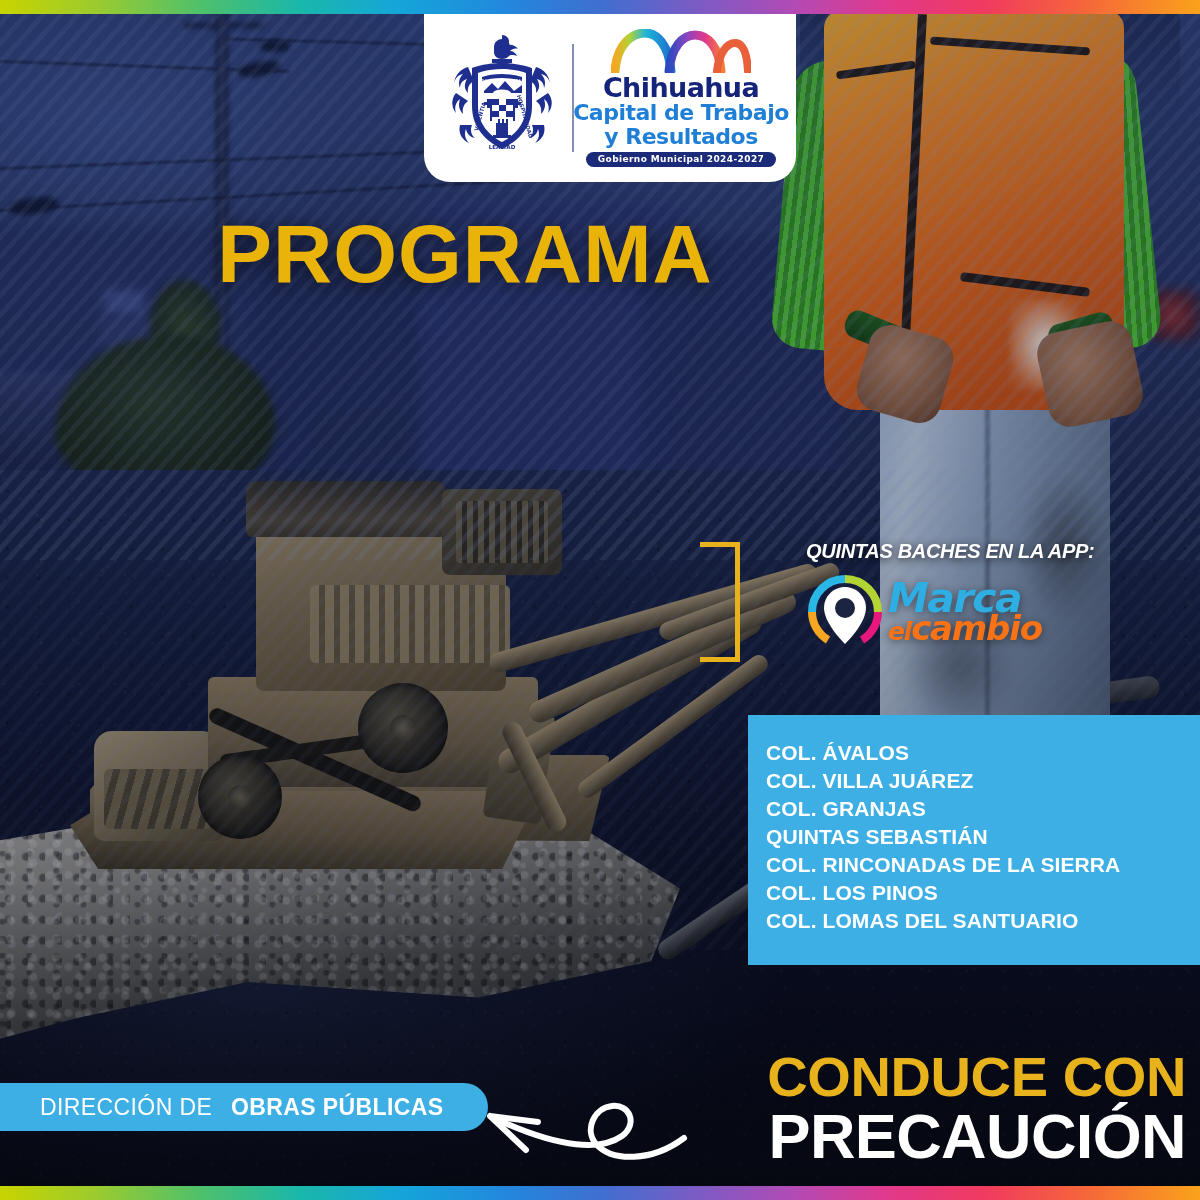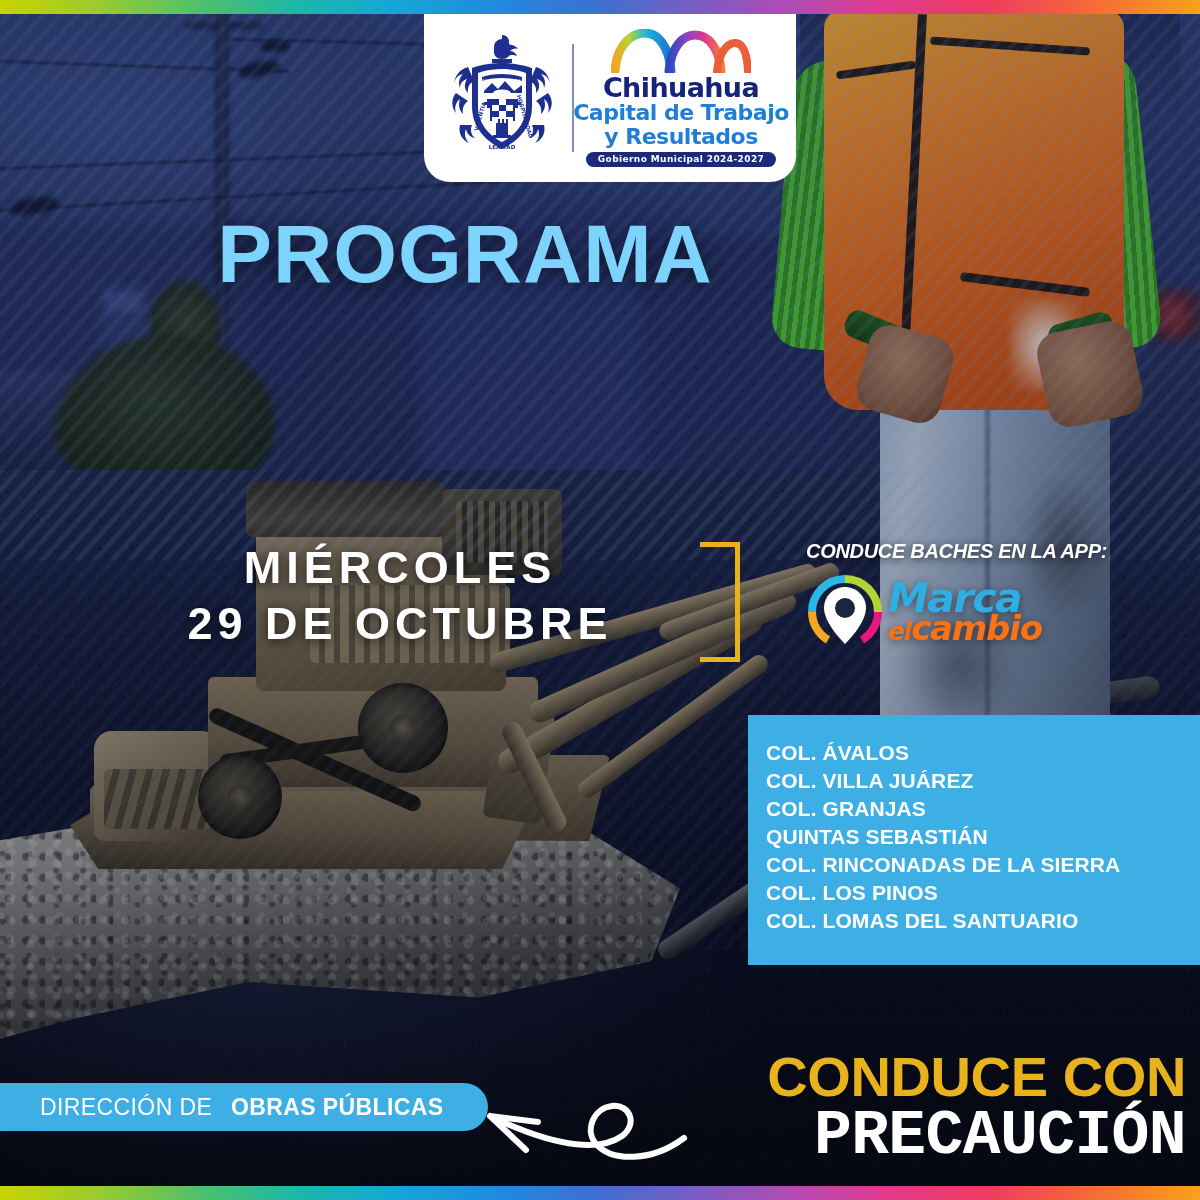--- a/index.html
+++ b/index.html
@@ -376,21 +376,21 @@
   }
   .brandbar {
     margin-top:4px; background:#1b2a79; color:#fff; font-size:9px; font-weight:bold;
     letter-spacing:.4px; padding:2.5px 12px; border-radius:9px; white-space:nowrap;
     font-family:"DejaVu Sans", sans-serif;
   }
 
   
   .title-wrap { position:absolute; left:0; top:214px; width:930px; text-align:center; z-index:15; }
   .t-line1 {
-    font-size:82px; font-weight:bold; color:#7dd3fc; letter-spacing:1px;
+    font-size:82px; font-weight:bold; color:#eab308; letter-spacing:1px;
     line-height:.98; font-family:"Liberation Sans", sans-serif;
     text-shadow:0 3px 18px rgba(0,0,0,.55);
   }
   .t-line2, .t-line3 {
     font-size:84px; font-weight:bold; color:#44b4e8; letter-spacing:.5px;
     line-height:1.0; font-family:"Liberation Sans", sans-serif;
     text-shadow:0 3px 18px rgba(0,0,0,.5);
   }
 
   
@@ -454,21 +454,21 @@
   .arrow-svg { position:absolute; left:452px; top:1066px; width:250px; height:110px; z-index:19; }
 
   
   .cc-wrap { position:absolute; right:14px; bottom:32px; text-align:right; z-index:18; }
   .cc1 {
     font-size:56px; font-weight:bold; color:#e8b21d; letter-spacing:-.4px;
     line-height:1.02; font-family:"Liberation Sans", sans-serif;
   }
   .cc2 {
     font-size:63px; font-weight:bold; color:#ffffff; letter-spacing:-.6px;
-    line-height:1.0; font-family:Liberation Mono, monospace;
+    line-height:1.0; font-family:Liberation Sans, sans-serif;
   }
 </style>
 </head>
 <body>
 
 <div id="poster">
 
   <div class="photo">
     <div class="bg-sky">
       <div class="bldg b1"></div>
@@ -632,28 +632,24 @@
       <div class="brand2">Capital de Trabajo</div>
       <div class="brand3">y Resultados</div>
       <div class="brandbar">Gobierno Municipal 2024-2027</div>
     </div>
   </div>
 
   <div class="title-wrap">
     <div class="t-line1">PROGRAMA</div>
   </div>
 
-  <div class="date-wrap">
-    <div class="d-line">MIÉRCOLES</div>
-    <div class="d-line">29 DE OCTUBRE</div>
-  </div>
   <div class="bracket"></div>
 
   <div class="app-wrap">
-    <div class="app-head">CONDUCE BACHES EN LA APP:</div>
+    <div class="app-head">QUINTAS BACHES EN LA APP:</div>
     <div class="app-logo">
       <svg class="pin-ring" viewBox="0 0 78 78">
 
         <g fill="none" stroke-width="8" stroke-linecap="butt">
           <path d="M39 6 A33 33 0 0 1 72 39" stroke="#b4d335"></path>
           <path d="M72 39 A33 33 0 0 1 56 67" stroke="#e8177d"></path>
           <path d="M22 67 A33 33 0 0 1 6 39" stroke="#f5a623"></path>
           <path d="M6 39 A33 33 0 0 1 39 6" stroke="#2ab7e6"></path>
         </g>
 

